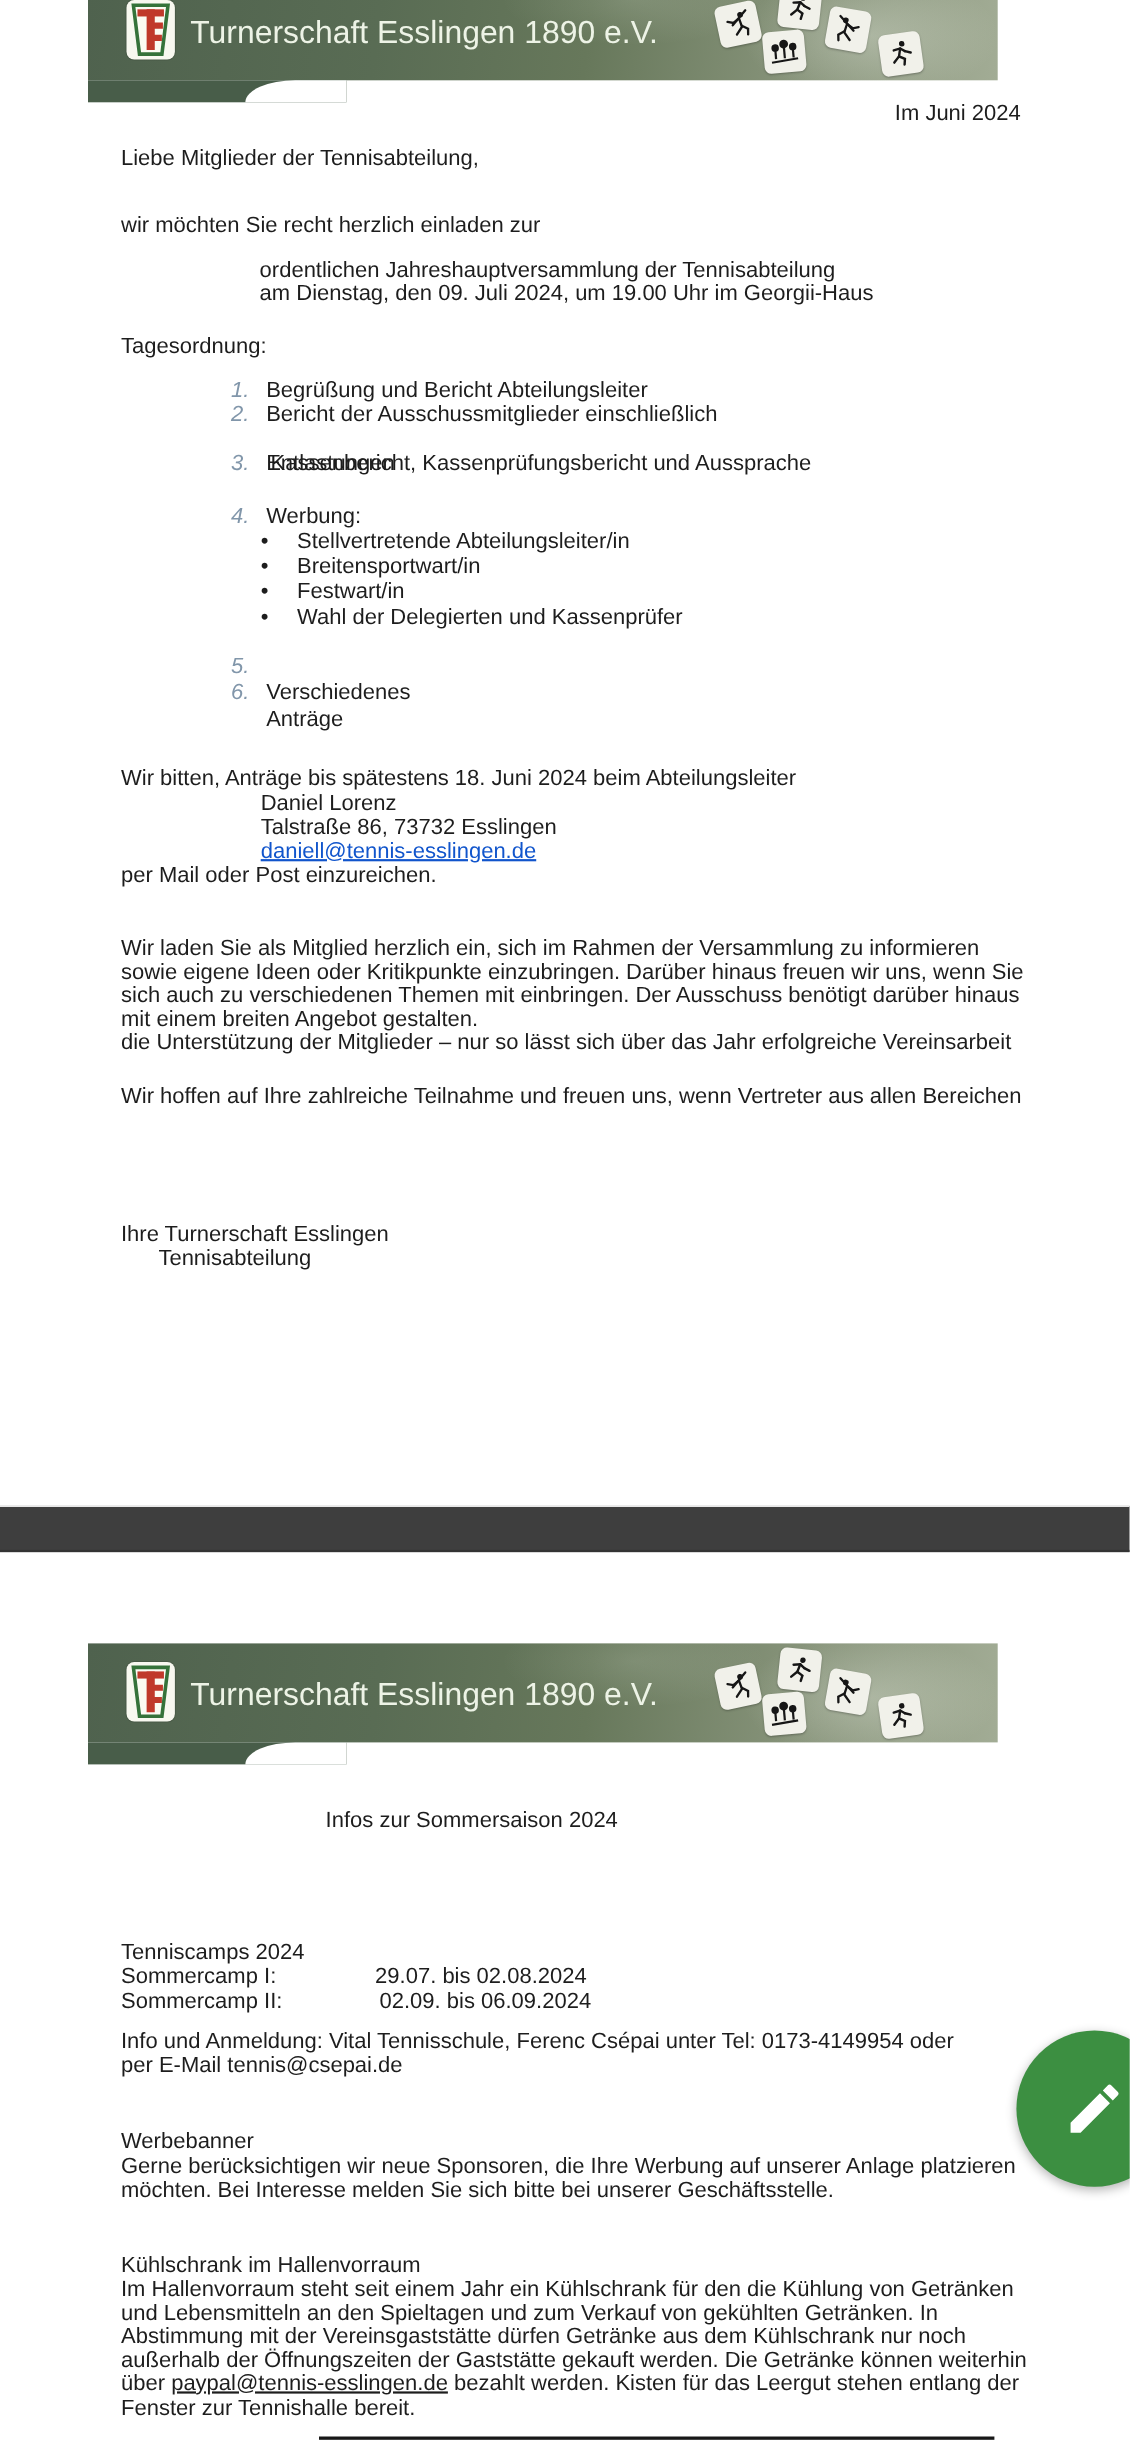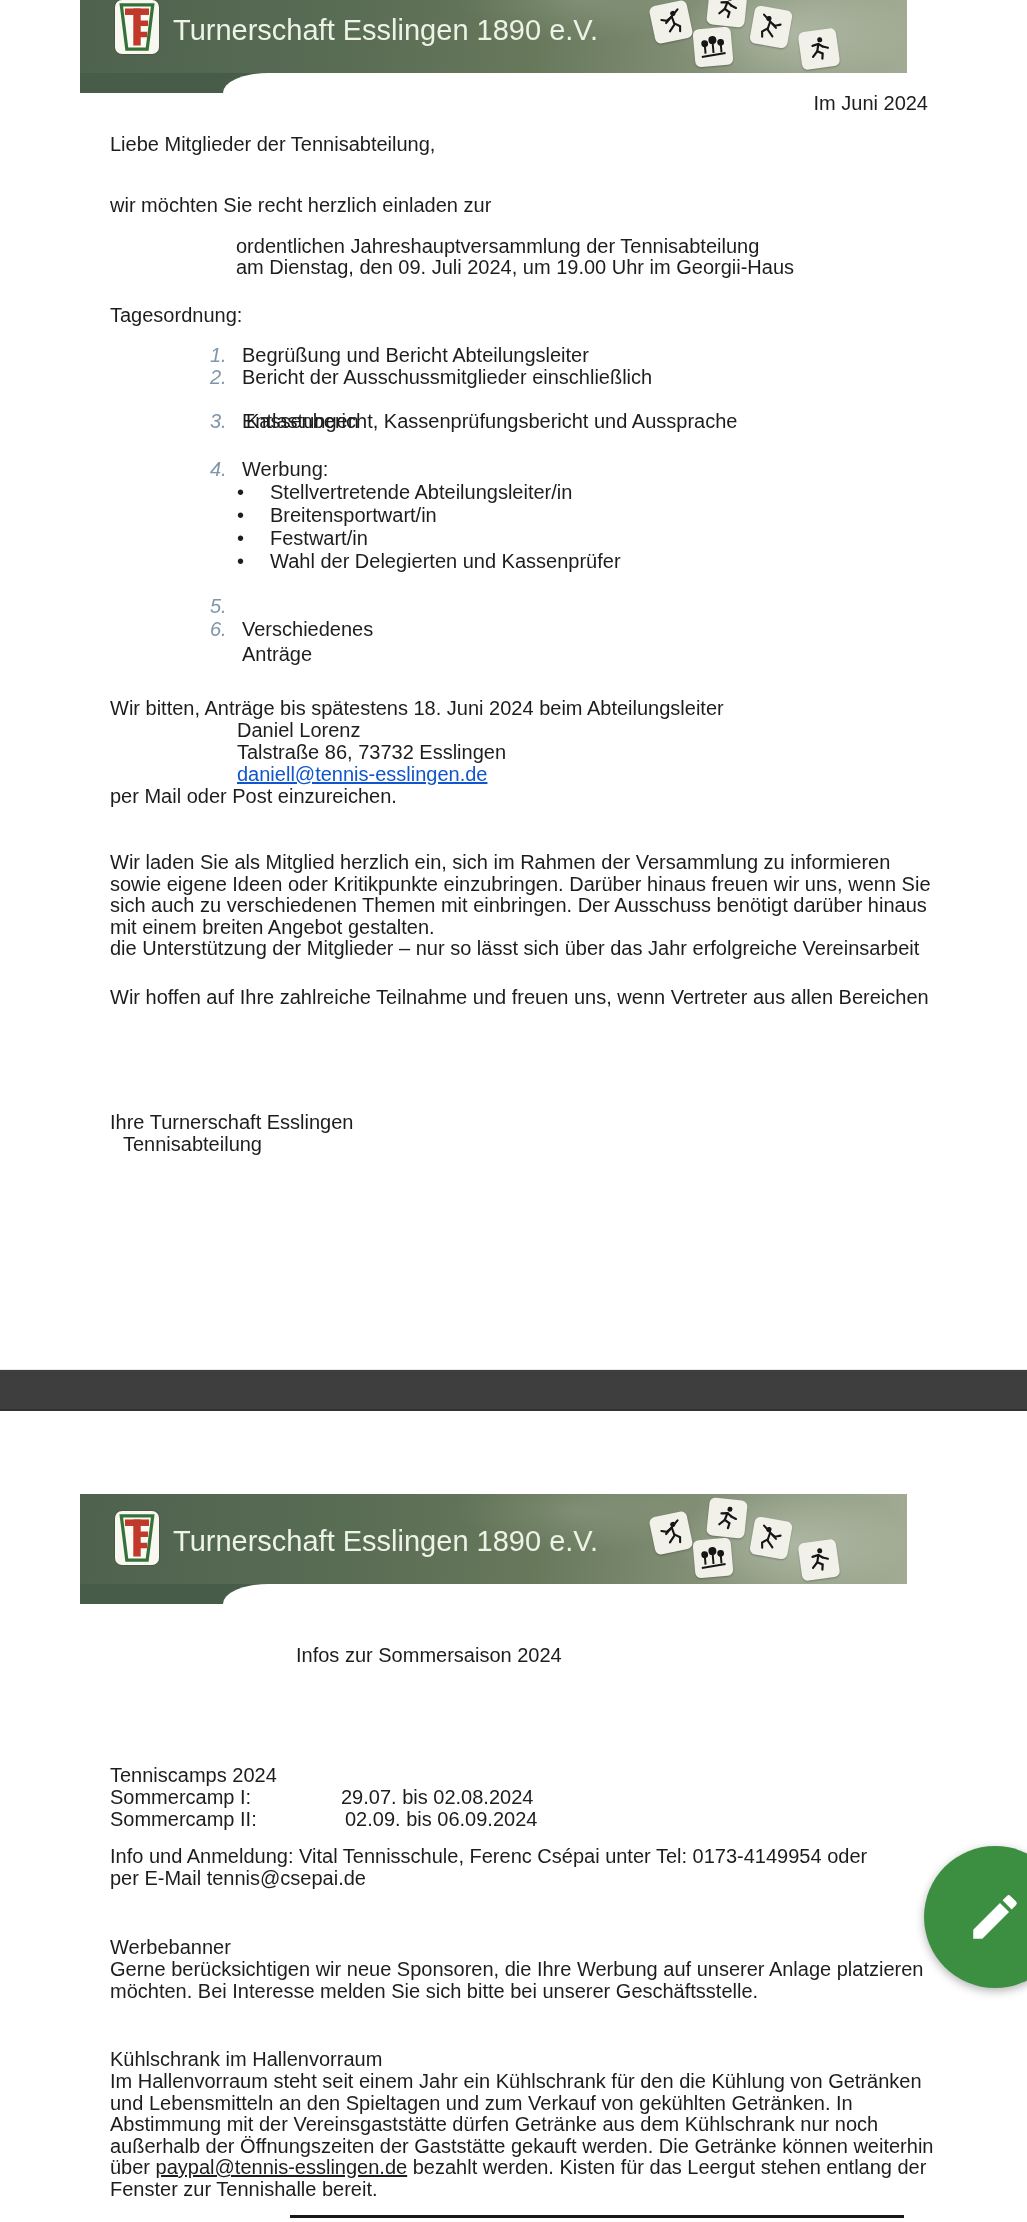--- a/index.html
+++ b/index.html
@@ -166,21 +166,21 @@
   <div>sich auch zu verschiedenen Themen mit einbringen. Der Ausschuss benötigt darüber hinaus</div>
   <div>mit einem breiten Angebot gestalten.</div>
   <div>die Unterstützung der Mitglieder – nur so lässt sich über das Jahr erfolgreiche Vereinsarbeit</div>
 </div>
 
 <div class="abs txt" style="left:110px;top:987px;">
   <div>Wir hoffen auf Ihre zahlreiche Teilnahme und freuen uns, wenn Vertreter aus allen Bereichen</div>
 </div>
 
 <div class="abs txt b" style="left:110px;top:1112px;">Ihre Turnerschaft Esslingen</div>
-<div class="abs txt b" style="left:123px;top:1134px;">Tennisabteilung</div>
+<div class="abs txt b" style="left:144px;top:1134px;">Tennisabteilung</div>
 
 <div class="separator"></div>
 
 <div class="banner" style="top:1494px;">
   <div class="logo-tile">
     <svg width="40" height="50" viewBox="0 0 42 54">
       <path d="M4 3 H38 L32 51 H10 Z" fill="#fbfbf3" stroke="#35723a" stroke-width="3.5"></path>
       <rect x="8" y="7" width="26" height="7" fill="#c0392b"></rect>
       <path d="M17 7 h8 v13 h8 v6 h-8 v6 h7 v6 h-7 v9 h-8 Z" fill="#c0392b"></path>
     </svg>

